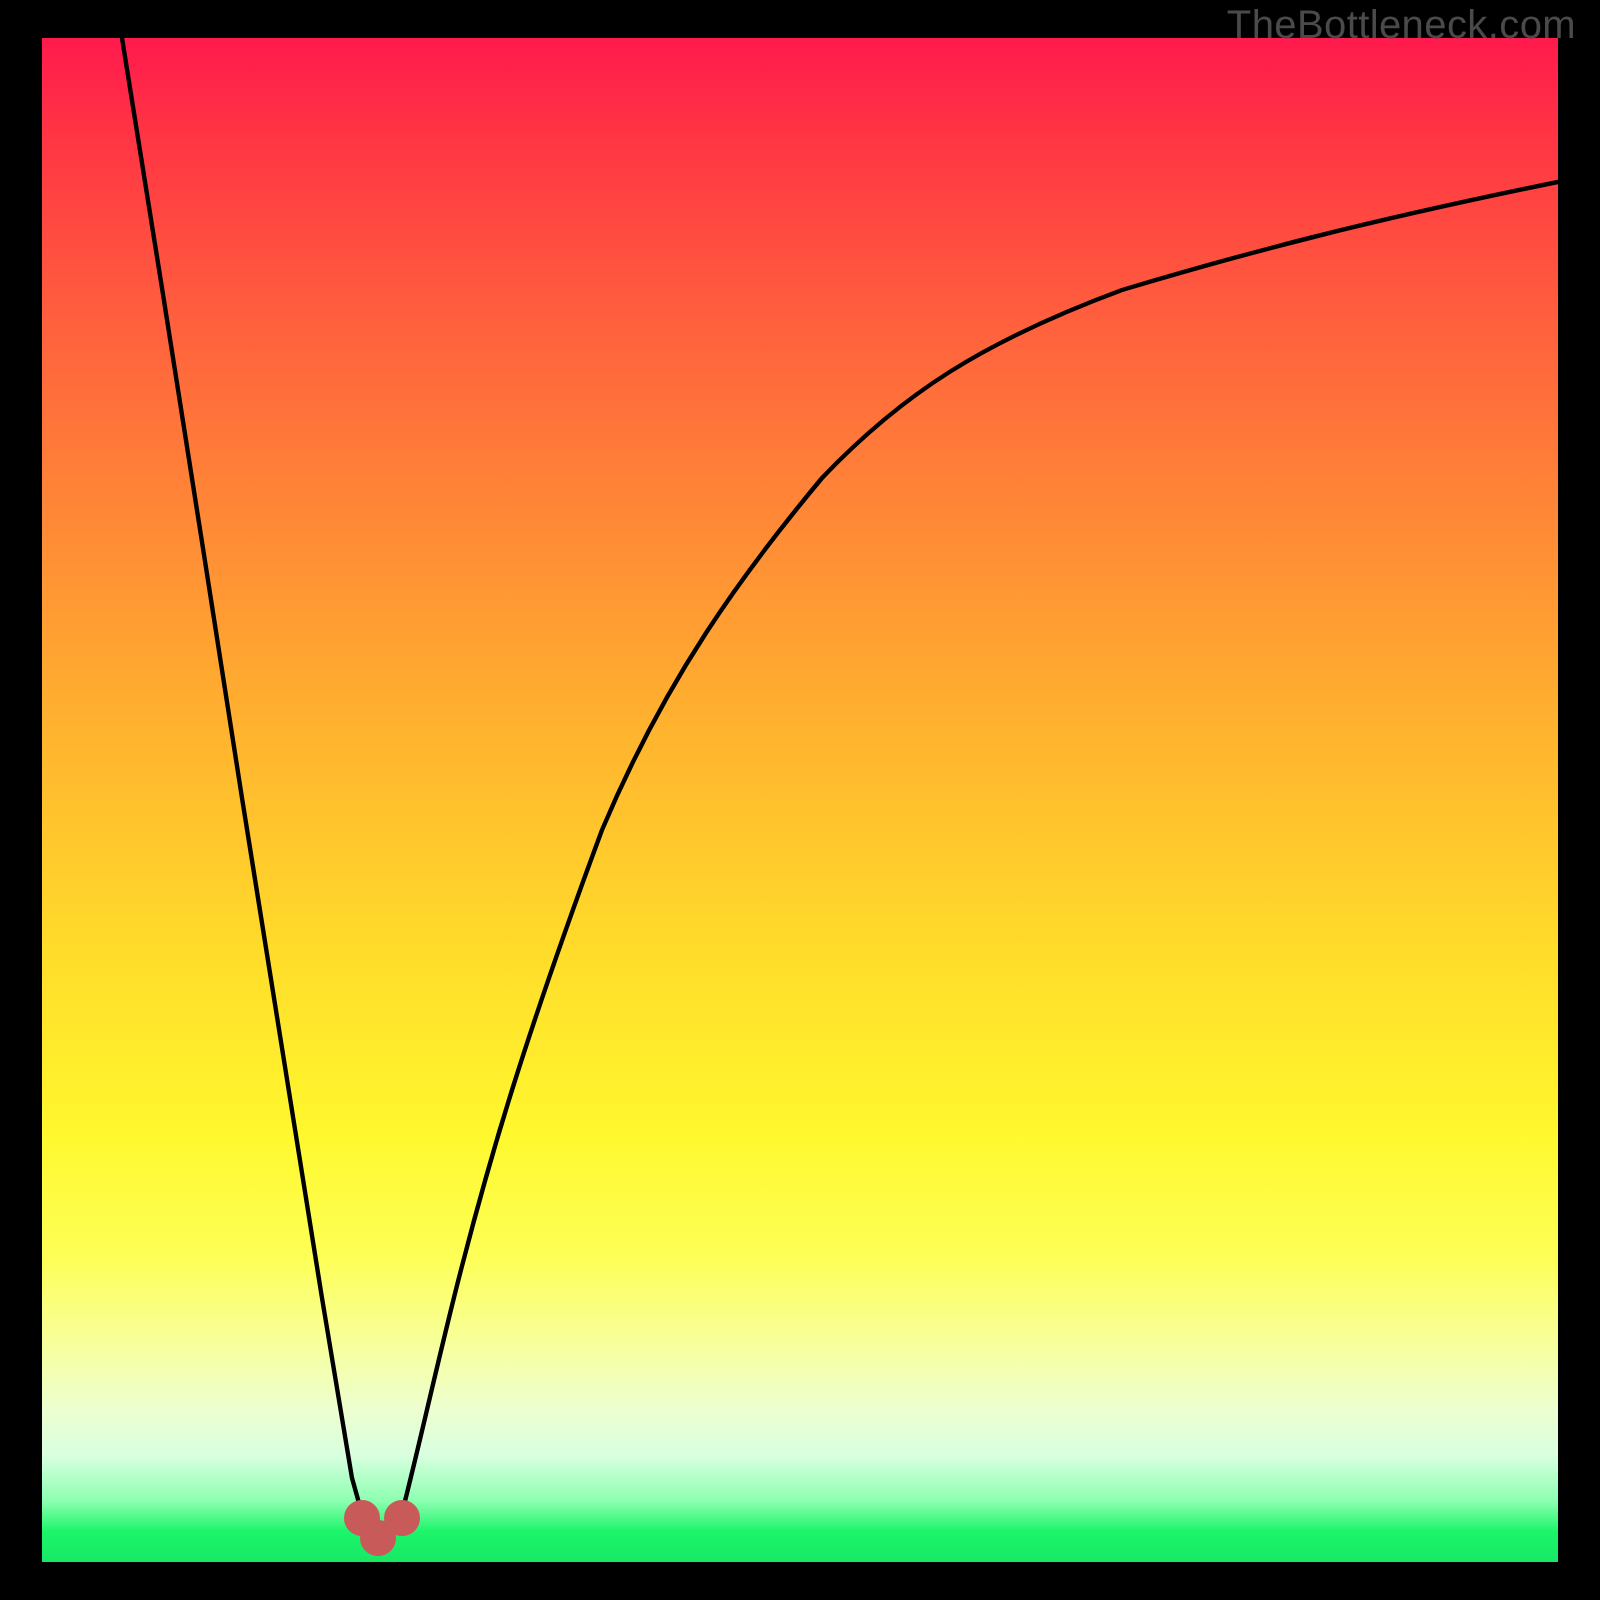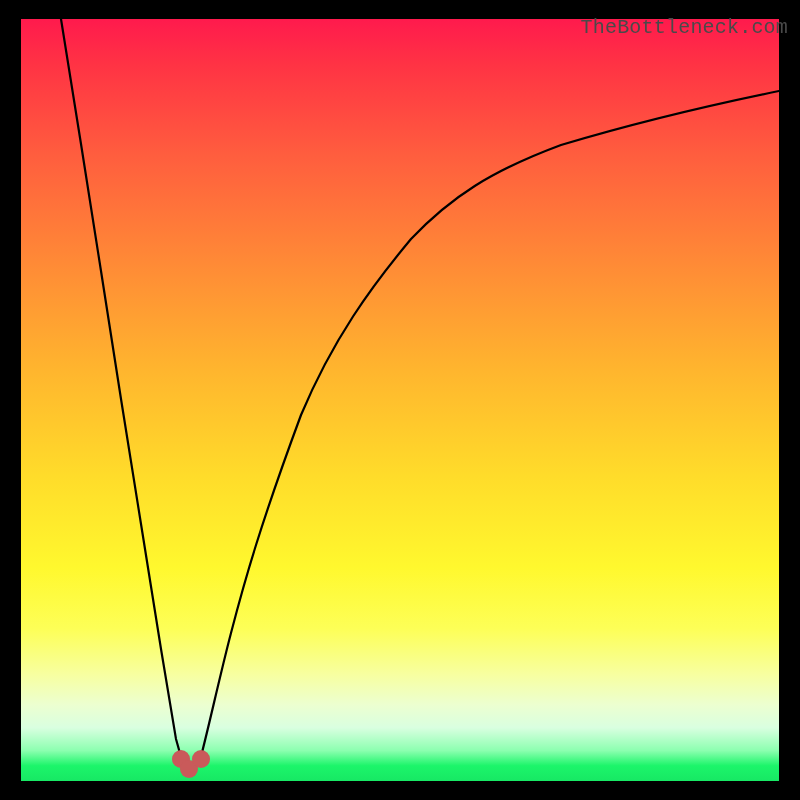--- a/index.html
+++ b/index.html
@@ -39,23 +39,23 @@
     width: 758px;
     height: 762px;
   }
   .marker {
     position: absolute;
     background: #c95a5a;
     border-radius: 50%;
   }
   .watermark {
     position: absolute;
-    top: 16px;
+    top: 2px;
     right: 12px;
-    font-family: Liberation Mono, monospace;
+    font-family: Liberation Sans, sans-serif;
     font-size: 20px;
     color: #4a4a4a;
     letter-spacing: 0.2px;
   }
 </style>
 </head>
 <body>
 
 <div class="frame">
   <svg class="curve" viewBox="0 0 758 762" preserveAspectRatio="none">

